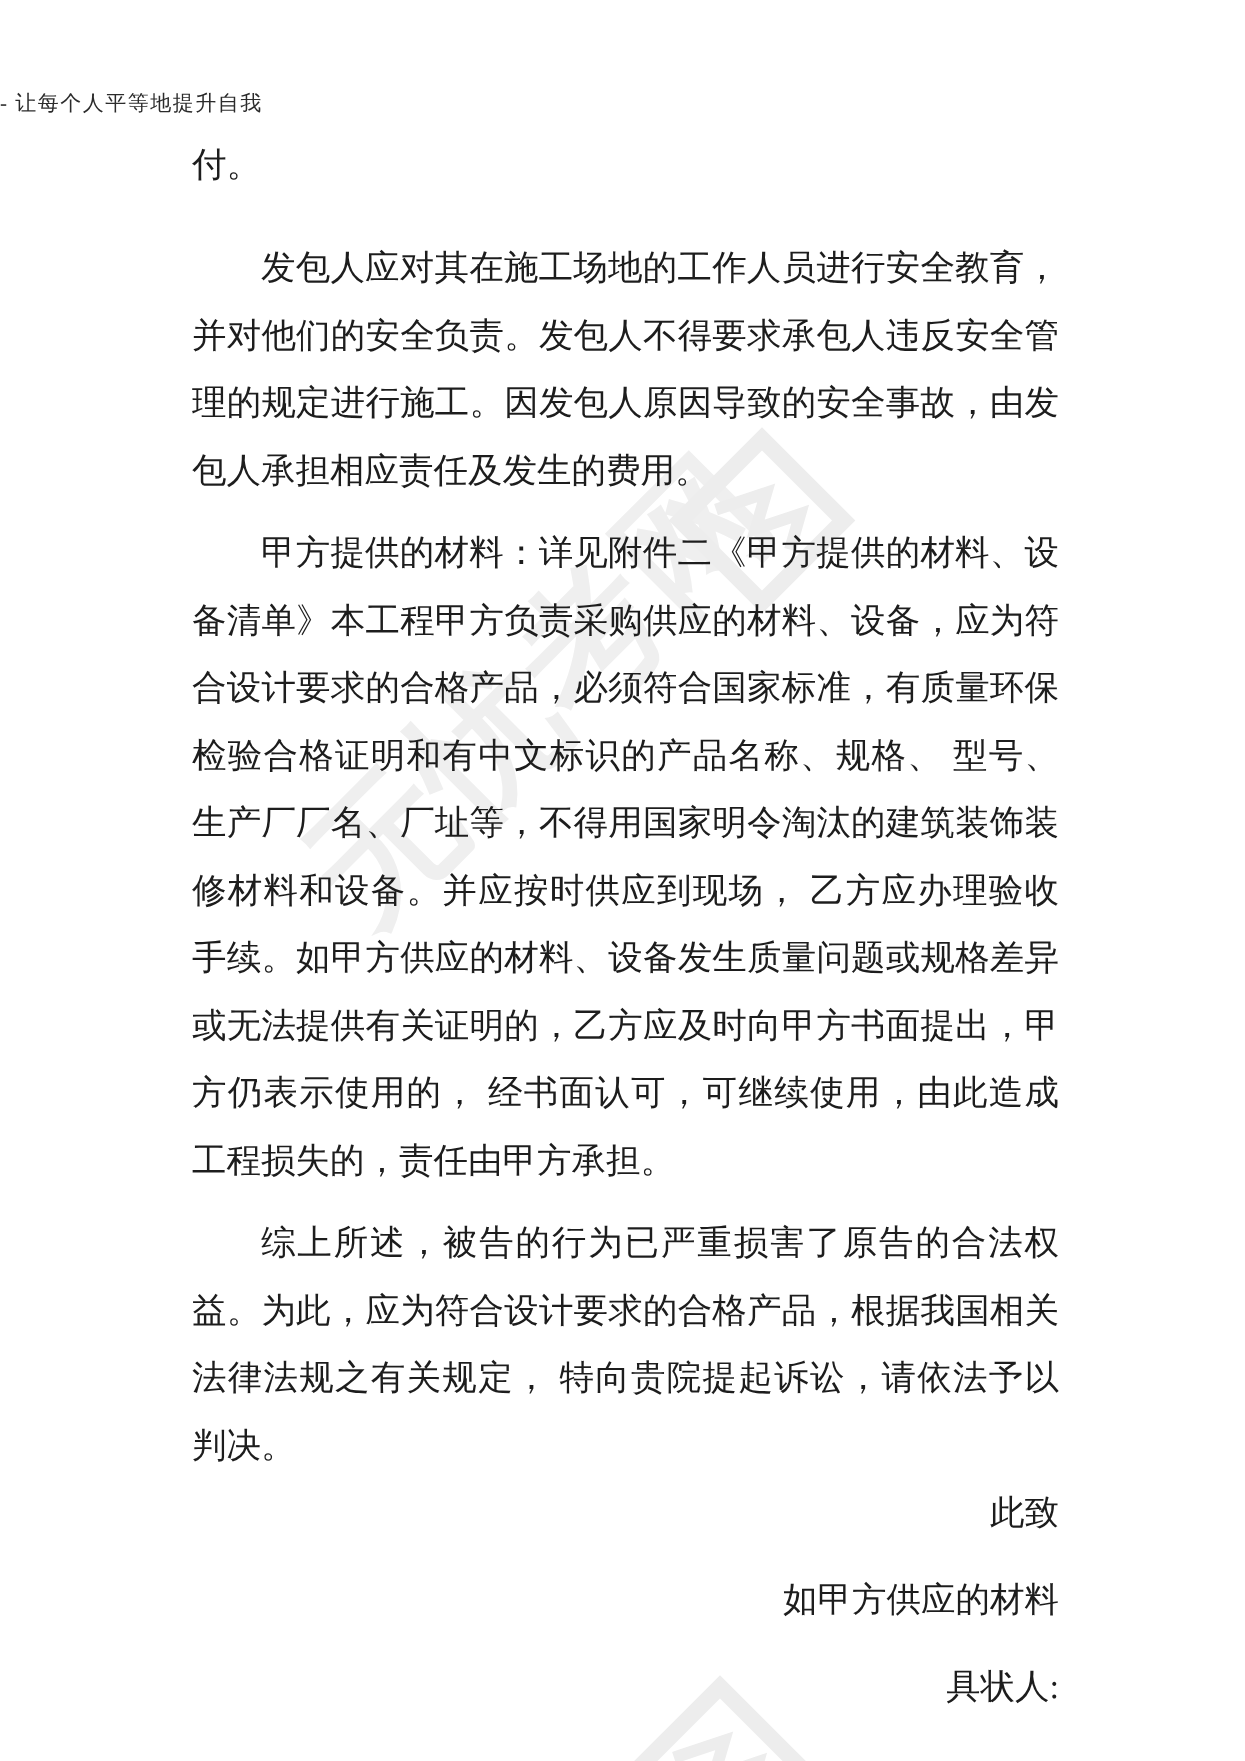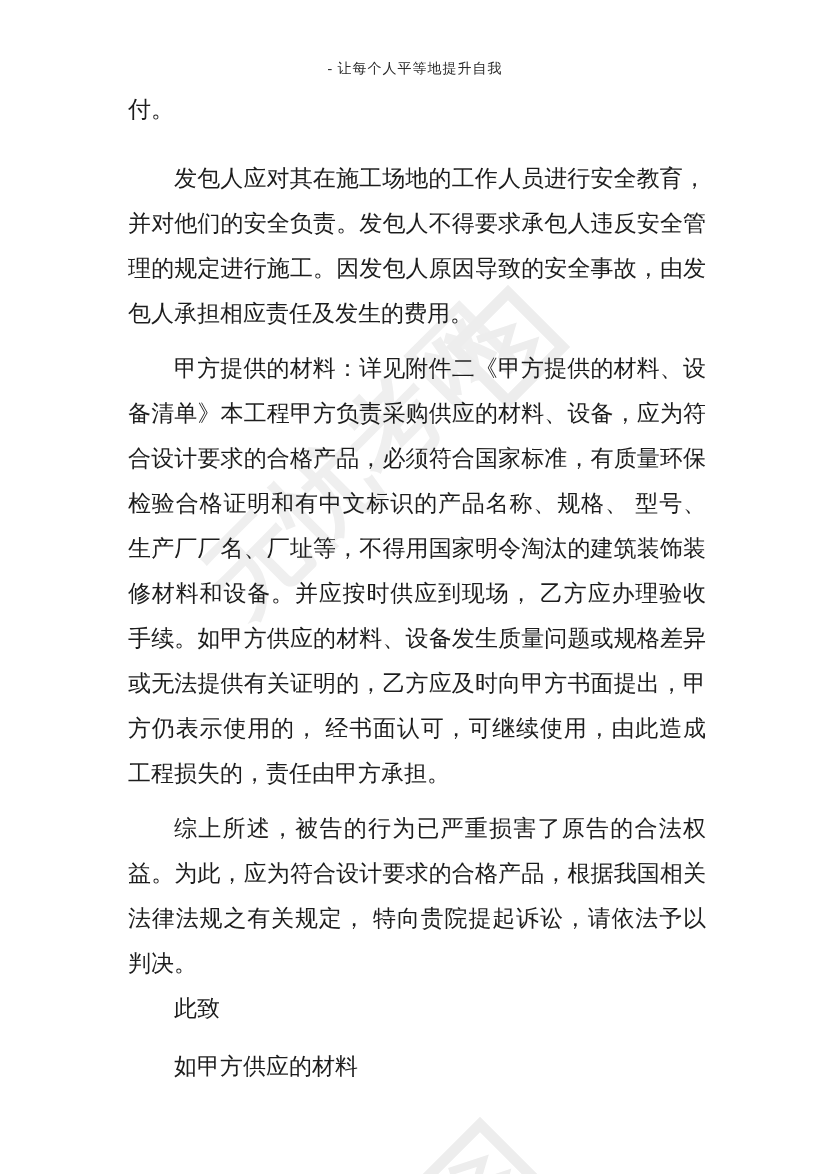--- a/index.html
+++ b/index.html
@@ -11,21 +11,20 @@
     overflow: hidden;
     font-family: "Liberation Serif", serif;
   }
 
   
   .doc-header {
     position: absolute;
     top: 60px;
     left: 0;
     width: 100%;
-    text-align: center;
     font-size: 14px;
     letter-spacing: 1px;
     color: #2b2b2b;
     z-index: 2;
   }
 
   
   .watermark { position: absolute; inset: 0; z-index: 0; pointer-events: none; }
   .wm-text {
     position: absolute;
@@ -62,21 +61,21 @@
     width: 578px;
     z-index: 1;
     font-size: 23px;
     line-height: 45px;
     color: #1d1d1d;
     text-align: justify;
   }
   .doc-body p { margin: 0 0 10px 0; text-indent: 2em; }
   .doc-body p.no-indent { text-indent: 0; margin-bottom: 24px; }
   .doc-body p.pre-close { margin-bottom: 0; }
-  .doc-body p.closing { margin-bottom: 13px; text-align: left; }
+  .doc-body p.closing { margin-bottom: 13px; text-align: right; }
 </style>
 </head>
 <body>
 
 <div class="page">
 
   <div class="watermark">
     <div class="wm-text">无忧考网</div>
     <div class="wm-diamond wm-diamond-mid">
       <svg viewBox="0 0 66 66" xmlns="http://www.w3.org/2000/svg">
@@ -92,15 +91,16 @@
 
   <div class="doc-header">- 让每个人平等地提升自我</div>
 
   <div class="doc-body">
     <p class="no-indent">付。</p>
     <p>发包人应对其在施工场地的工作人员进行安全教育，并对他们的安全负责。发包人不得要求承包人违反安全管理的规定进行施工。因发包人原因导致的安全事故，由发包人承担相应责任及发生的费用。</p>
     <p>甲方提供的材料：详见附件二《甲方提供的材料、设备清单》本工程甲方负责采购供应的材料、设备，应为符合设计要求的合格产品，必须符合国家标准，有质量环保检验合格证明和有中文标识的产品名称、规格、 型号、生产厂厂名、厂址等，不得用国家明令淘汰的建筑装饰装修材料和设备。并应按时供应到现场， 乙方应办理验收手续。如甲方供应的材料、设备发生质量问题或规格差异或无法提供有关证明的，乙方应及时向甲方书面提出，甲方仍表示使用的， 经书面认可，可继续使用，由此造成工程损失的，责任由甲方承担。</p>
     <p class="pre-close">综上所述，被告的行为已严重损害了原告的合法权益。为此，应为符合设计要求的合格产品，根据我国相关法律法规之有关规定， 特向贵院提起诉讼，请依法予以判决。</p>
     <p class="closing">此致</p>
     <p class="closing">如甲方供应的材料</p>
+    <p class="closing">具状人:</p>
   </div>
 
 </div>
 
 </body></html>

